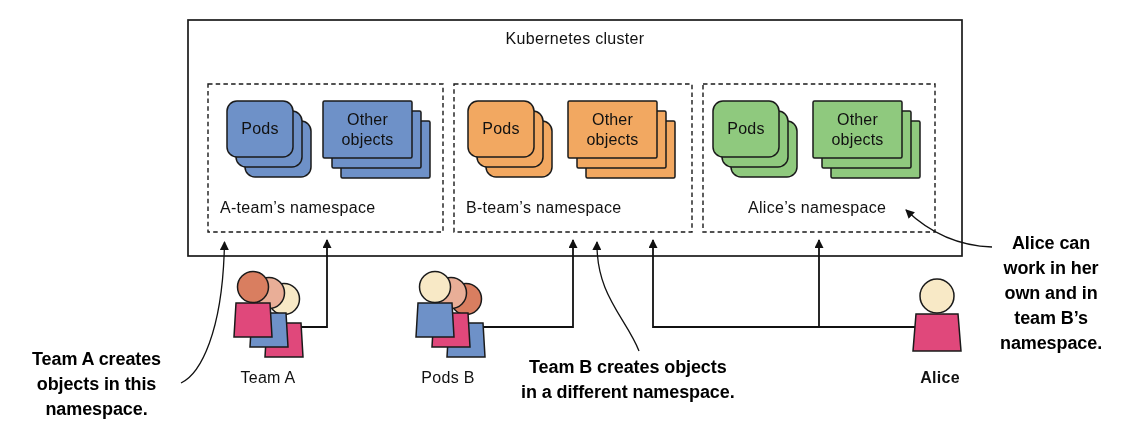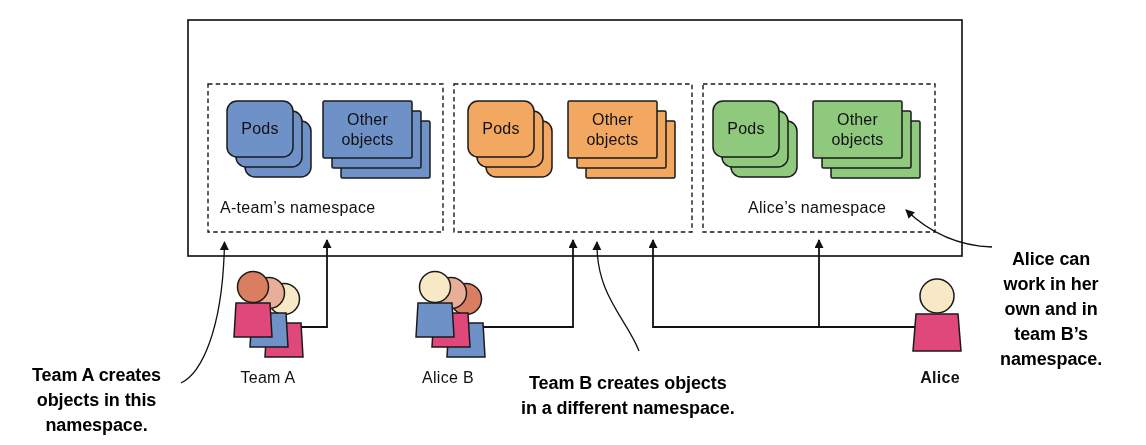--- a/index.html
+++ b/index.html
@@ -23,21 +23,21 @@
   .txt { position: absolute; color: #111111; text-align: center; }
   .lbl { font-size: 16px; letter-spacing: 0.3px; white-space: nowrap; }
   .center { text-align: center; }
   .card-lbl {
     display: flex; align-items: center; justify-content: center;
     text-align: center; font-size: 16px; line-height: 20px;
     white-space: pre-line; letter-spacing: 0.2px;
   }
   .ann {
     font-weight: bold; font-size: 18px; line-height: 25px;
-    color: #000000; white-space: pre-line; letter-spacing: -0.1px; margin-top: 16px;
+    color: #000000; white-space: pre-line; letter-spacing: -0.1px;
   }
 </style>
 </head>
 <body>
 
 <div id="figure">
 
   <svg width="1146" height="445" viewBox="0 0 1146 445">
     <defs>
       <marker id="ah" markerUnits="userSpaceOnUse" markerWidth="10" markerHeight="9" viewBox="0 0 10 9" refX="8" refY="4.5" orient="auto">
@@ -111,36 +111,38 @@
       <path class="person" d="M418 303 L452 303 L454 337 L416 337 Z" fill="#6e91c8"></path>
       <circle class="person" cx="435" cy="287" r="15.5" fill="#f8e9c6"></circle>
     </g>
 
     <g>
       <path class="person" d="M916 314 L958 314 L961 351 L913 351 Z" fill="#e0487b"></path>
       <circle class="person" cx="937" cy="296" r="17" fill="#f8e9c6"></circle>
     </g>
   </svg>
 
+  <div class="txt lbl center" style="left:188px; top:30px; width:774px;">Kubernetes cluster</div>
 
   <div class="txt card-lbl" style="left:227px; top:101px; width:66px; height:56px;">Pods</div>
   <div class="txt card-lbl" style="left:323px; top:101px; width:89px; height:57px;">Other
 objects</div>
   <div class="txt card-lbl" style="left:468px; top:101px; width:66px; height:56px;">Pods</div>
   <div class="txt card-lbl" style="left:568px; top:101px; width:89px; height:57px;">Other
 objects</div>
   <div class="txt card-lbl" style="left:713px; top:101px; width:66px; height:56px;">Pods</div>
   <div class="txt card-lbl" style="left:813px; top:101px; width:89px; height:57px;">Other
 objects</div>
 
   <div class="txt lbl" style="left:220px; top:199px;">A-team’s namespace</div>
+  <div class="txt lbl" style="left:466px; top:199px;">B-team’s namespace</div>
   <div class="txt lbl" style="left:712px; top:199px;margin-left:36px;">Alice’s namespace</div>
 
   <div class="txt lbl center" style="left:218px; top:369px; width:100px;text-align:center;">Team A</div>
-  <div class="txt lbl center" style="left:398px; top:369px; width:100px;">Alice B</div>
+  <div class="txt lbl center" style="left:398px; top:369px; width:100px;">Pods B</div>
   <div class="txt lbl center" style="left:890px; top:369px; width:100px;font-weight:bold;">Alice</div>
 
   <div class="txt ann" style="left:32px; top:347px;">Team A creates
 objects in this
 namespace.</div>
   <div class="txt ann" style="left:521px; top:355px;">Team B creates objects
 in a different namespace.</div>
   <div class="txt ann" style="left:1000px; top:231px;">Alice can
 work in her
 own and in

